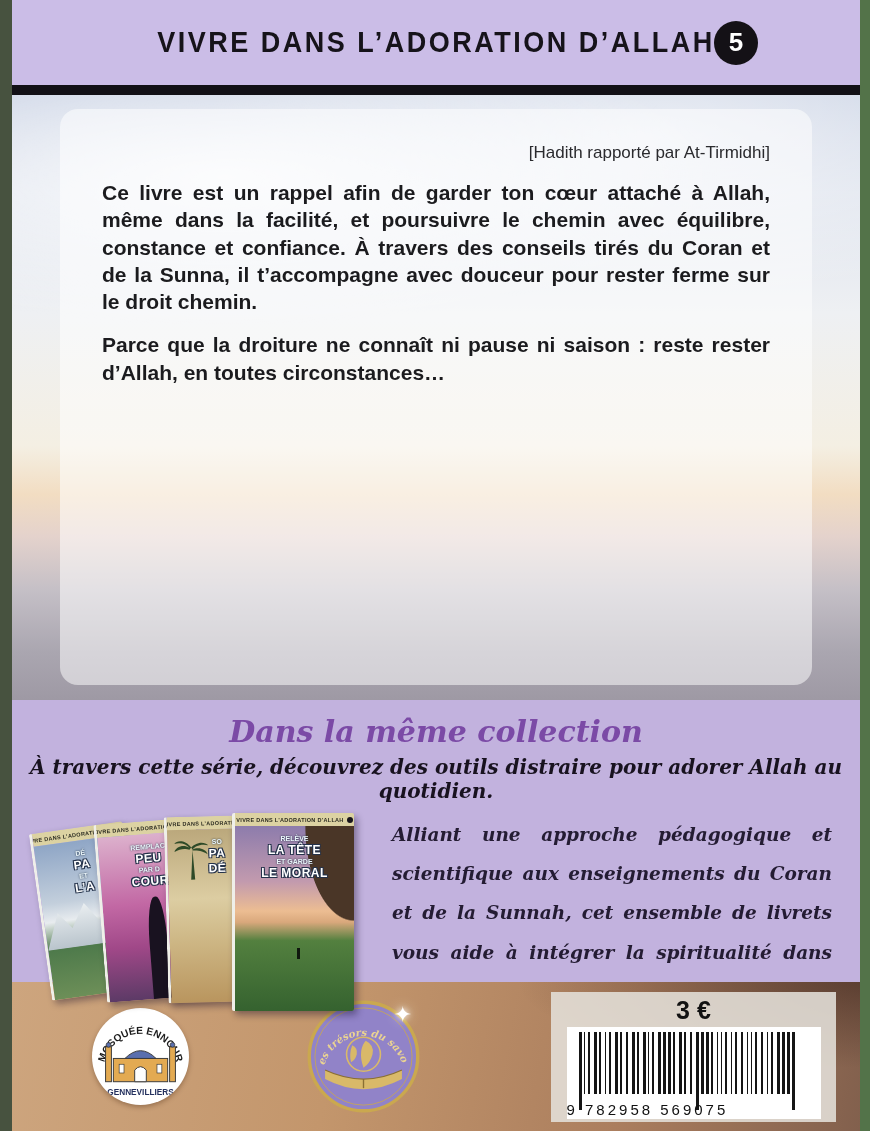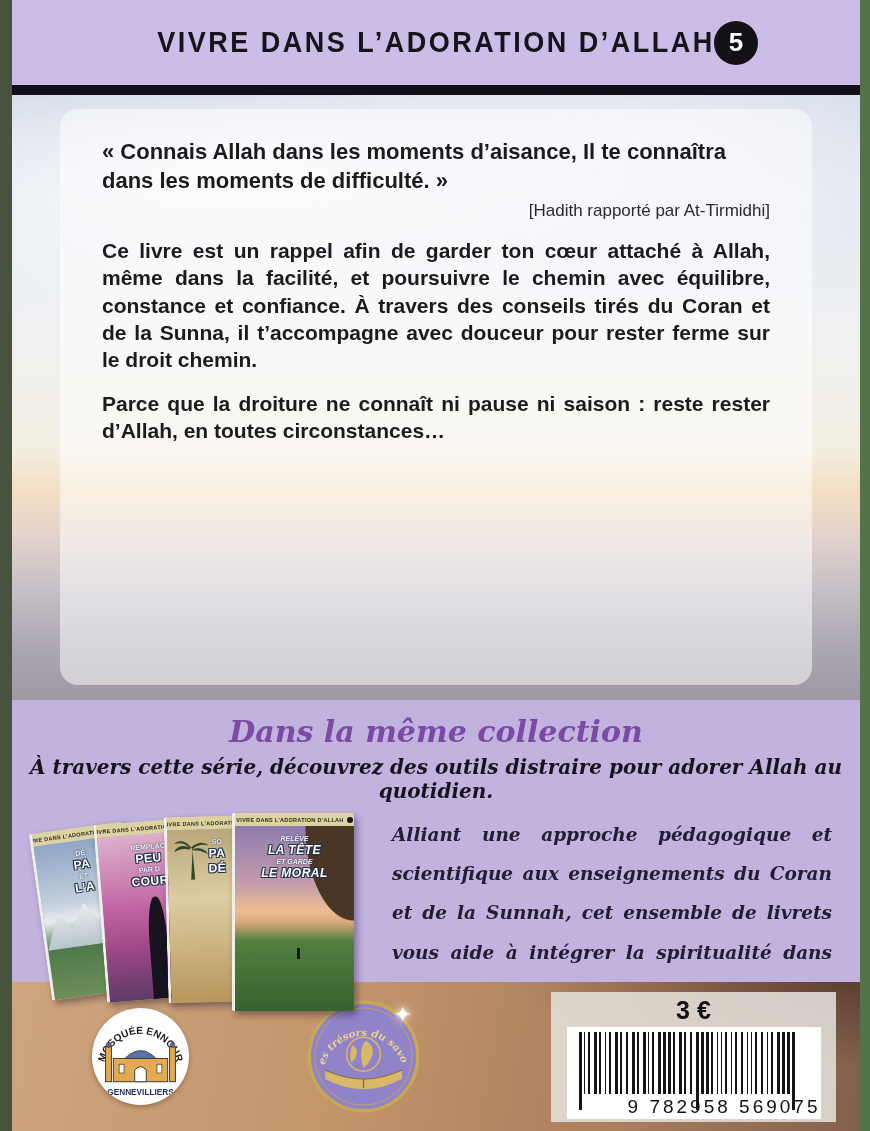--- a/index.html
+++ b/index.html
@@ -42,58 +42,57 @@
   .book1{left:0;top:14px;width:94px;height:168px;transform:rotate(-8deg);z-index:1;}
   .book1 .art{background:linear-gradient(180deg,#8fa6c6 0%,#c3cfdc 38%,#e8ecef 50%,#4e7a4b 68%,#6d8f58 100%);}
   .mountain{position:absolute;left:0;right:0;bottom:32%;height:30%;background:linear-gradient(180deg,#eef2f4,#b9c4cc);clip-path:polygon(0 100%,16% 22%,30% 58%,46% 8%,60% 48%,78% 20%,100% 100%);z-index:1;}
   .book2{left:60px;top:8px;width:102px;height:178px;transform:rotate(-4.5deg);z-index:2;}
   .book2 .art{background:linear-gradient(180deg,#dcb0cc 0%,#c268a4 42%,#a04888 68%,#5c3a66 100%);}
   .silhouette{position:absolute;bottom:0;left:44%;width:18px;height:62%;background:#191220;border-radius:45% 45% 0 0;z-index:2;}
   .book3{left:126px;top:3px;width:102px;height:186px;transform:rotate(-1.5deg);z-index:3;}
   .book3 .art{background:linear-gradient(180deg,#bba87c 0%,#dccda2 40%,#cdb684 65%,#b9955e 100%);}
   .palm{position:absolute;top:4px;left:4px;width:40px;height:48px;z-index:2;}
   .book4{left:192px;top:0;width:122px;height:198px;transform:rotate(0deg);z-index:4;}
-  .book4 .art{background:linear-gradient(180deg,#8d7cac 0%,#c29aae 30%,#ecbd92 46%,#d9a87c 52%,#53803f 62%,#35622f 100%);font-style:italic;}
+  .book4 .art{background:linear-gradient(180deg,#8d7cac 0%,#c29aae 30%,#ecbd92 46%,#d9a87c 52%,#53803f 62%,#35622f 100%);}
   .cave{position:absolute;top:0;right:0;width:46%;height:58%;background:radial-gradient(ellipse at 100% 0%,#4a3627 0 62%,transparent 63%);z-index:1;}
   .person{position:absolute;bottom:28%;left:52%;width:3px;height:11px;background:#10180e;z-index:2;}
   .coll-desc{flex:1;margin-left:22px;margin-top:2px;font-family:"DejaVu Serif",serif;font-style:italic;font-weight:700;font-size:18.5px;line-height:2.12;color:#241c33;text-align:justify;}
 
   
   .sand{height:149px;position:relative;display:flex;align-items:center;
     background:linear-gradient(100deg,#cda57e 0%,#c3966c 38%,#ab7e5e 72%,#82604d 100%);}
   .sand::before{content:"";position:absolute;right:0;top:0;width:42%;height:60%;background:radial-gradient(ellipse at 100% 0%,rgba(58,34,26,.55),transparent 68%);}
   .mosque-logo{flex:none;margin-left:80px;width:97px;height:97px;border-radius:50%;background:#fff;box-shadow:0 2px 5px rgba(60,30,10,.35);overflow:hidden;z-index:1;}
   .publisher-logo{flex:none;margin-left:118px;width:113px;height:113px;position:relative;z-index:1;}
   .sparkle{position:absolute;top:2px;right:8px;font-size:22px;color:#fff;text-shadow:0 0 6px #fff,0 0 14px rgba(255,255,230,.9);z-index:2;}
   .barcode-panel{margin-left:auto;margin-right:24px;width:285px;height:130px;background:rgba(228,224,217,.88);display:flex;flex-direction:column;align-items:center;padding-top:5px;box-sizing:border-box;z-index:1;}
   .price{font-size:25px;font-weight:800;color:#121212;line-height:1.1;}
   .barcode-box{margin-top:3px;width:254px;height:92px;background:#fff;position:relative;box-sizing:border-box;padding:5px 12px 0;}
   .bars{display:flex;align-items:flex-start;height:100%;overflow:hidden;}
   .bar{background:#151515;height:62px;flex:none;}
   .bar.guard{height:78px;}
   .space{flex:none;height:1px;}
-  .barcode-digits{position:absolute;left:0;right:0;bottom:1px;text-align:right;font-size:19px;letter-spacing:3px;color:#111;background:transparent;font-weight:400;}
+  .barcode-digits{position:absolute;left:0;right:0;bottom:1px;text-align:left;font-size:15px;letter-spacing:3px;color:#111;background:transparent;font-weight:400;}
 </style>
 </head>
 <body>
 
 <div class="page">
   <div class="edge edge-left"></div>
 
   <div class="cover">
 
     <div class="header">
       <div class="header-title">VIVRE DANS L’ADORATION D’ALLAH</div>
       <div class="volume-badge">5</div>
     </div>
     <div class="black-band"></div>
 
     <div class="sky">
       <div class="panel">
-        <p class="quote">« Connais Allah dans les moments d’aisance, Il te connaîtra dans les moments de difficulté. »</p>
         <p class="attribution">[Hadith rapporté par At-Tirmidhi]</p>
         <p class="body-p">Ce livre est un rappel afin de garder ton cœur attaché à Allah, même dans la facilité, et poursuivre le chemin avec équilibre, constance et confiance. À travers des conseils tirés du Coran et de la Sunna, il t’accompagne avec douceur pour rester ferme sur le droit chemin.</p>
         <p class="body-p">Parce que la droiture ne connaît ni pause ni saison : reste rester d’Allah, en toutes circonstances…</p>
       </div>
     </div>
 
     <div class="collection">
       <p class="coll-heading">Dans la même collection</p>
       <p class="coll-sub">À travers cette série, découvrez des outils distraire pour adorer Allah au quotidien.</p>
       <div class="coll-row">

